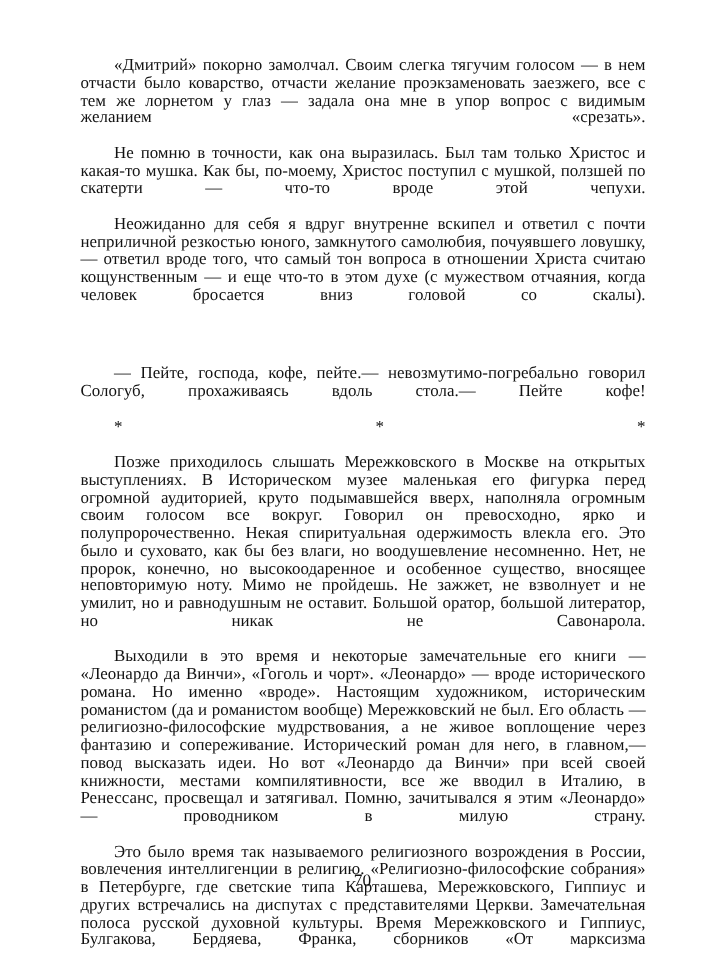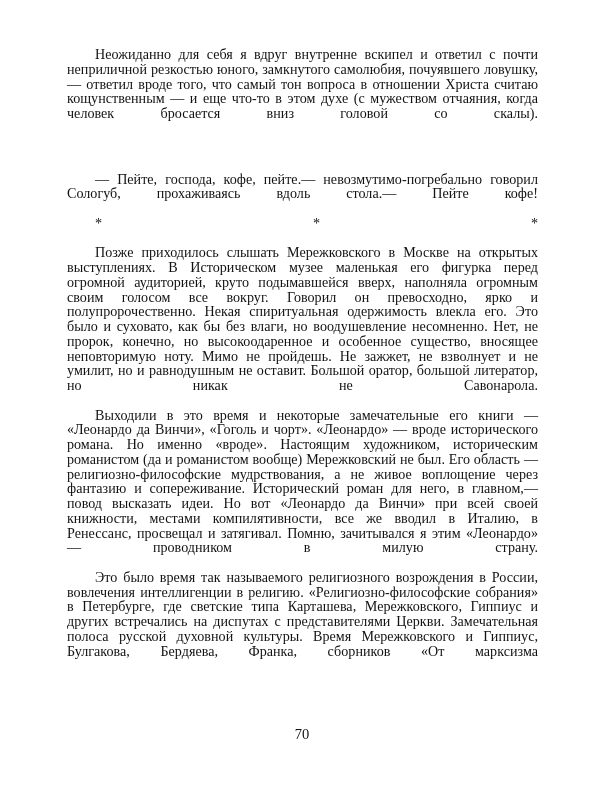--- a/index.html
+++ b/index.html
@@ -86,20 +86,22 @@
     background: transparent;
   }
 </style>
 </head>
 <body>
 
 <div class="page">
 
   <div class="text-block">
 
+    <p class="para">«Дмитрий» покорно замолчал. Своим слегка тягучим голосом — в нем отчасти было коварство, отчасти желание проэкзаменовать заезжего, все с тем же лорнетом у глаз — задала она мне в упор вопрос с видимым желанием «срезать».</p>
+    <p class="para">Не помню в точности, как она выразилась. Был там только Христос и какая-то мушка. Как бы, по-моему, Христос поступил с мушкой, ползшей по скатерти — что-то вроде этой чепухи.</p>
     <p class="para">Неожиданно для себя я вдруг внутренне вскипел и ответил с почти неприличной резкостью юного, замкнутого самолюбия, почуявшего ловушку,— ответил вроде того, что самый тон вопроса в отношении Христа считаю кощунственным — и еще что-то в этом духе (с мужеством отчаяния, когда человек бросается вниз головой со скалы).</p>
     <p class="para dialogue">— Пейте, господа, кофе, пейте.— невозмутимо-погребально говорил Сологуб, прохаживаясь вдоль стола.— Пейте кофе!</p>
 
     <p class="para divider">* * *</p>
 
     <p class="para">Позже приходилось слышать Мережковского в Москве на открытых выступлениях. В Историческом музее маленькая его фигурка перед огромной аудиторией, круто подымавшейся вверх, наполняла огромным своим голосом все вокруг. Говорил он превосходно, ярко и полупророчественно. Некая спиритуальная одержимость влекла его. Это было и суховато, как бы без влаги, но воодушевление несомненно. Нет, не пророк, конечно, но высокоодаренное и особенное существо, вносящее неповторимую ноту. Мимо не пройдешь. Не зажжет, не взволнует и не умилит, но и равнодушным не оставит. Большой оратор, большой литератор, но никак не Савонарола.</p>
     <p class="para">Выходили в это время и некоторые замечательные его книги — «Леонардо да Винчи», «Гоголь и чорт». «Леонардо» — вроде исторического романа. Но именно «вроде». Настоящим художником, историческим романистом (да и романистом вообще) Мережковский не был. Его область — религиозно-философские мудрствования, а не живое воплощение через фантазию и сопереживание. Исторический роман для него, в главном,— повод высказать идеи. Но вот «Леонардо да Винчи» при всей своей книжности, местами компилятивности, все же вводил в Италию, в Ренессанс, просвещал и затягивал. Помню, зачитывался я этим «Леонардо» — проводником в милую страну.</p>
     <p class="para">Это было время так называемого религиозного возрождения в России, вовлечения интеллигенции в религию. «Религиозно-философские собрания» в Петербурге, где светские типа Карташева, Мережковского, Гиппиус и других встречались на диспутах с представителями Церкви. Замечательная полоса русской духовной культуры. Время Мережковского и Гиппиус, Булгакова, Бердяева, Франка, сборников «От марксизма</p>
 
   </div>

